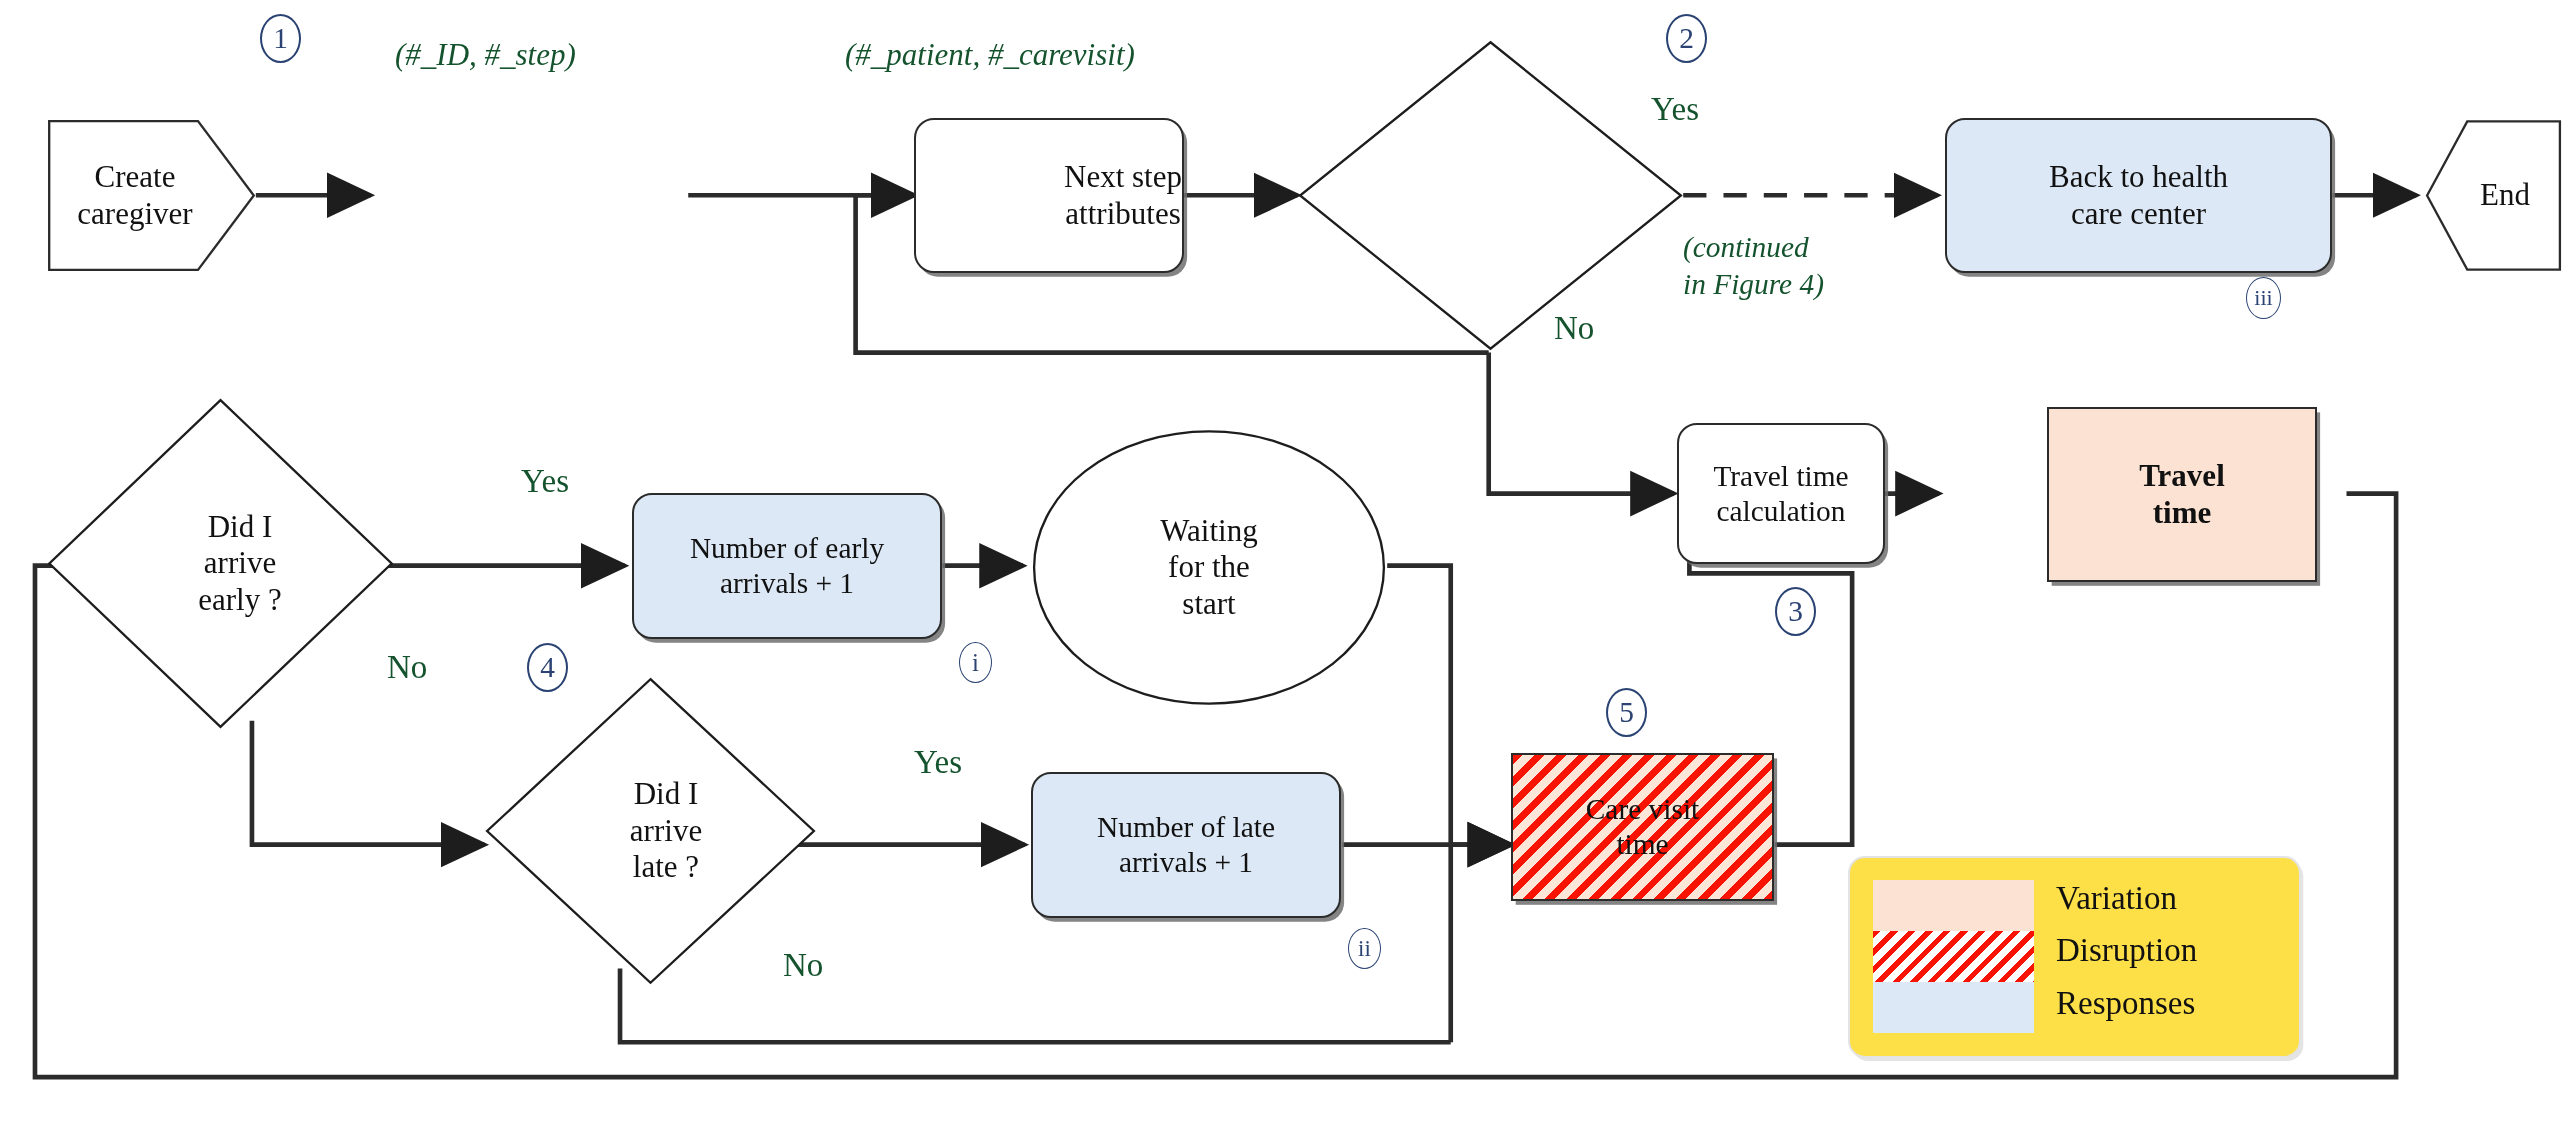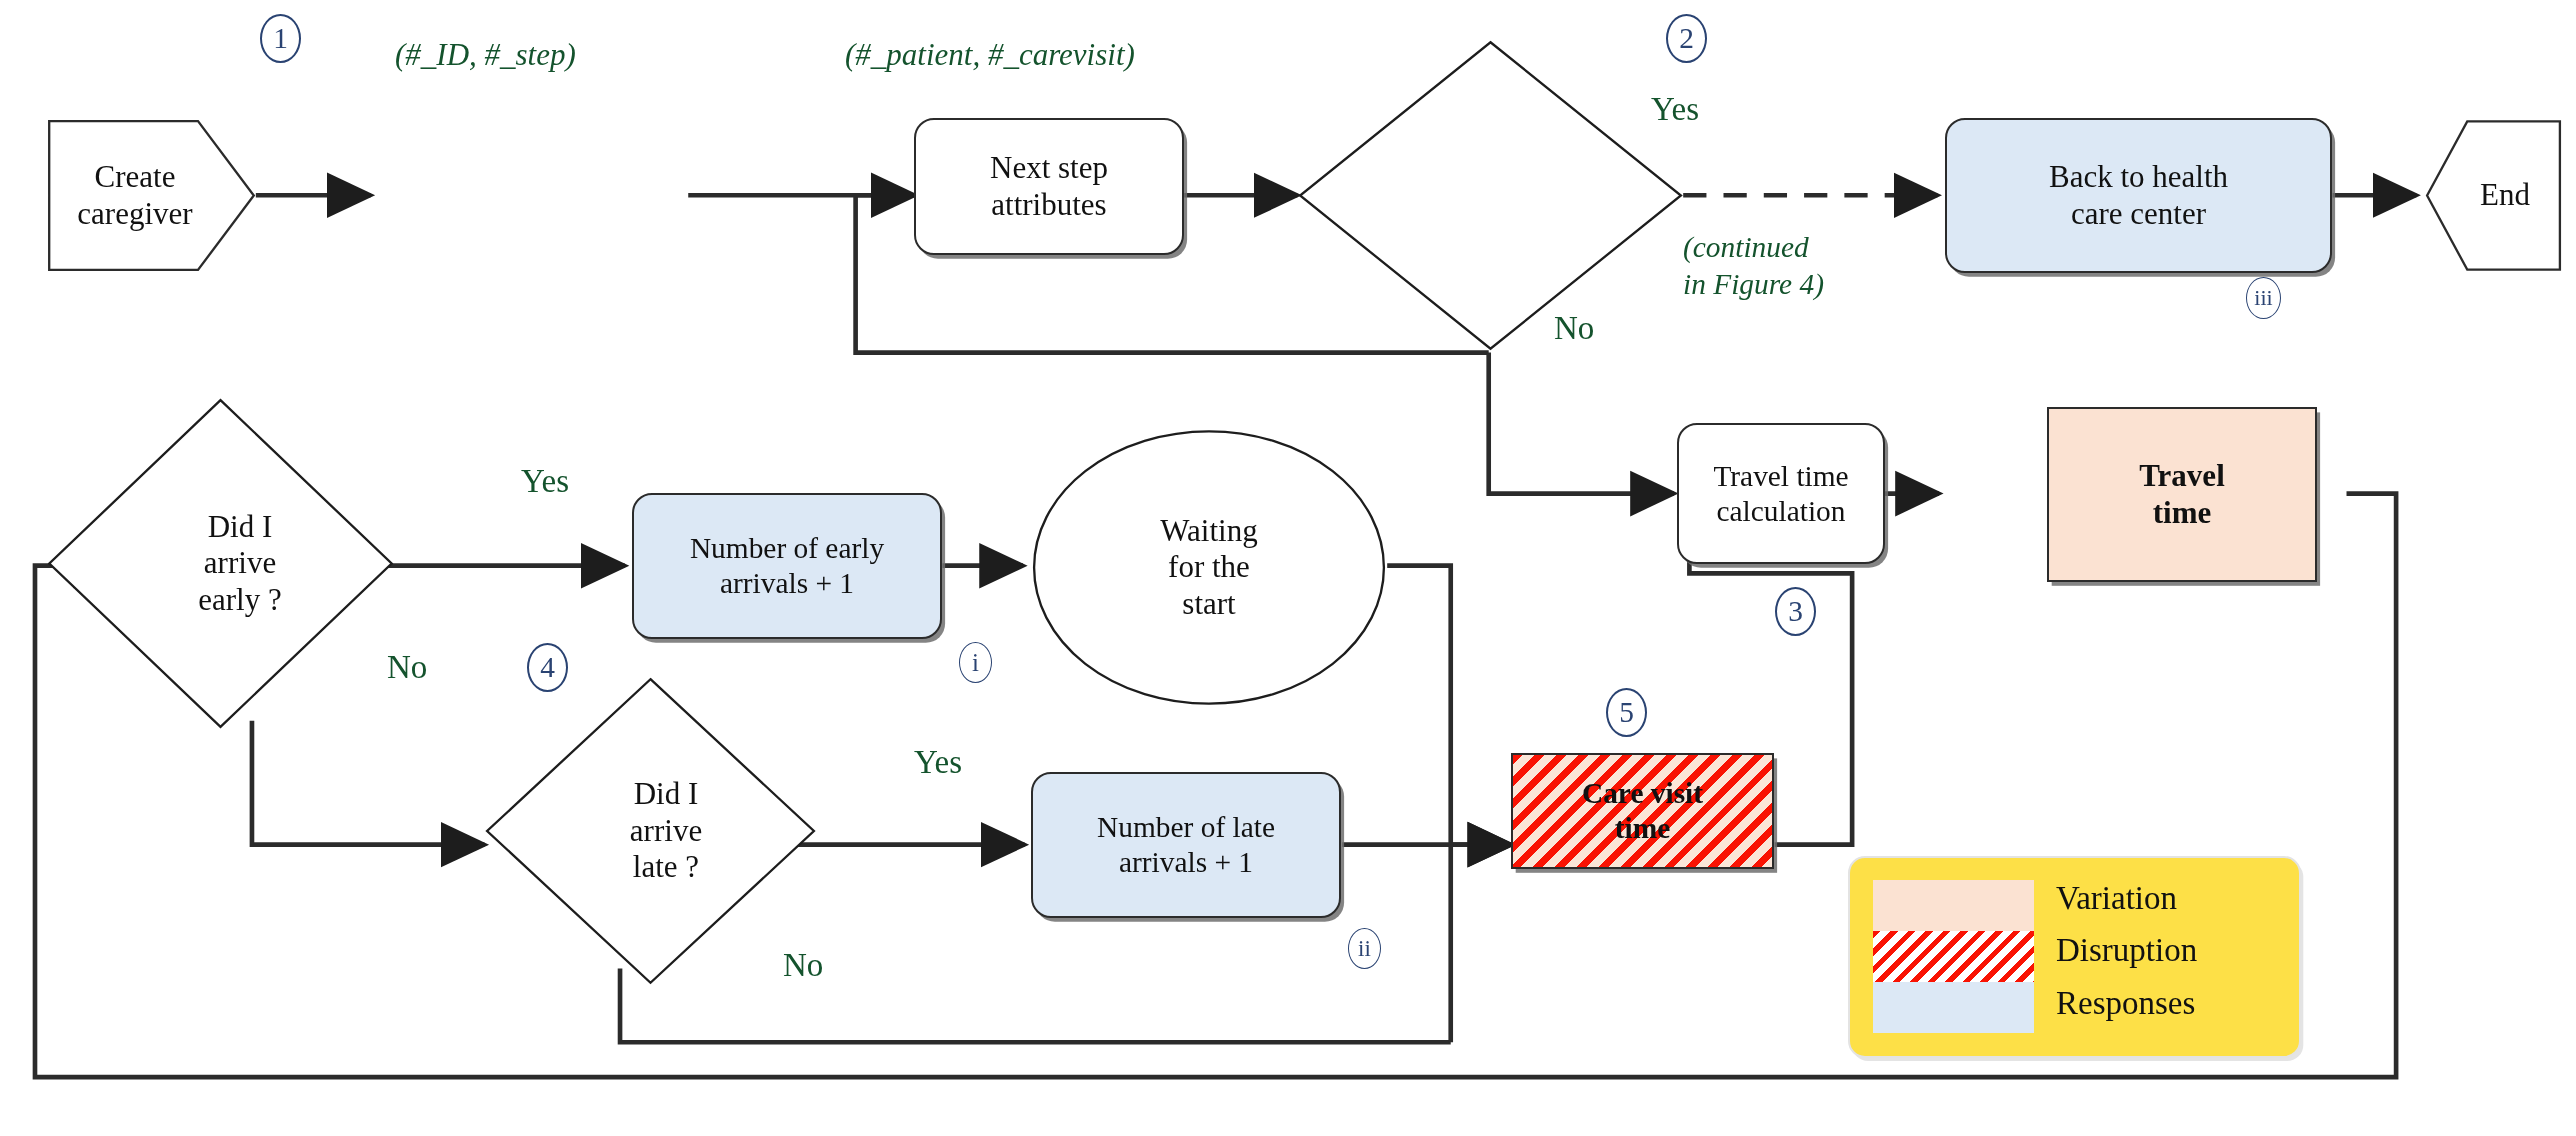--- a/index.html
+++ b/index.html
@@ -81,21 +81,21 @@
 
   <div class="node" style="left:46px;top:118px;width:211px;height:155px;">
     <svg width="211" height="155" viewBox="0 0 272 200" style="position:absolute;left:0;top:0;">
       <path d="M4,4 L196,4 L268,100 L196,196 L4,196 Z" fill="#fff" stroke="#2b2b2b" stroke-width="3"></path>
     </svg>
     <span style="position:relative;font-size:31px;white-space:pre-line;padding-right:33px;">Create
 caregiver</span>
   </div>
 
 
-  <div class="node rrect" style="left:914px;top:118px;width:270px;height:137px;font-size:31px;white-space:pre-line;">
+  <div class="node rrect" style="left:914px;top:118px;width:270px;height:155px;font-size:31px;white-space:pre-line;justify-content:flex-end;">
     <span>Next step
 attributes</span>
   </div>
 
   <div class="node" style="left:1297px;top:39px;width:387px;height:313px;">
     <svg width="387" height="313" viewBox="0 0 500 404" style="position:absolute;left:0;top:0;">
       <path d="M250,4 L496,202 L250,400 L4,202 Z" fill="#fff" stroke="#1d1d1d" stroke-width="3"></path>
     </svg>
   </div>
 
@@ -141,21 +141,21 @@
     <span style="position:relative;font-size:31px;white-space:pre-line;padding-left:31px;">Did I
 arrive
 late ?</span>
   </div>
 
   <div class="node rrect blue" style="left:1031px;top:772px;width:310px;height:146px;font-size:29.4px;white-space:pre-line;">
     <span>Number of late
 arrivals + 1</span>
   </div>
 
-  <div class="node srect hatch" style="left:1511px;top:753px;width:263px;height:116px;font-size:29.4px;font-weight:bold;white-space:pre-line;">
+  <div class="node srect hatch" style="left:1511px;top:753px;width:263px;height:148px;font-size:29.4px;font-weight:normal;white-space:pre-line;">
     <span>Care visit
 time</span>
   </div>
 
   <div class="node rrect" style="left:1677px;top:423px;width:208px;height:141px;font-size:29.4px;white-space:pre-line;">
     <span>Travel time
 calculation</span>
   </div>
 
   <div class="node srect peach" style="left:2047px;top:407px;width:270px;height:175px;font-size:31px;font-weight:bold;white-space:pre-line;">

